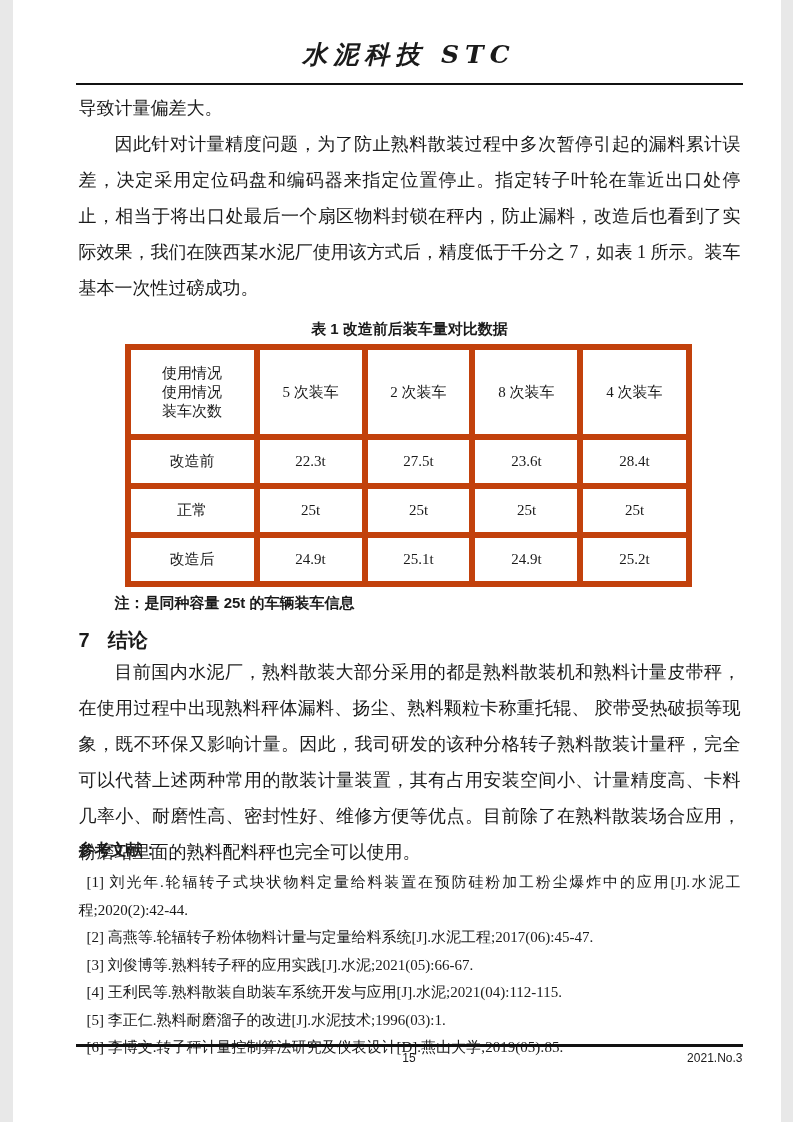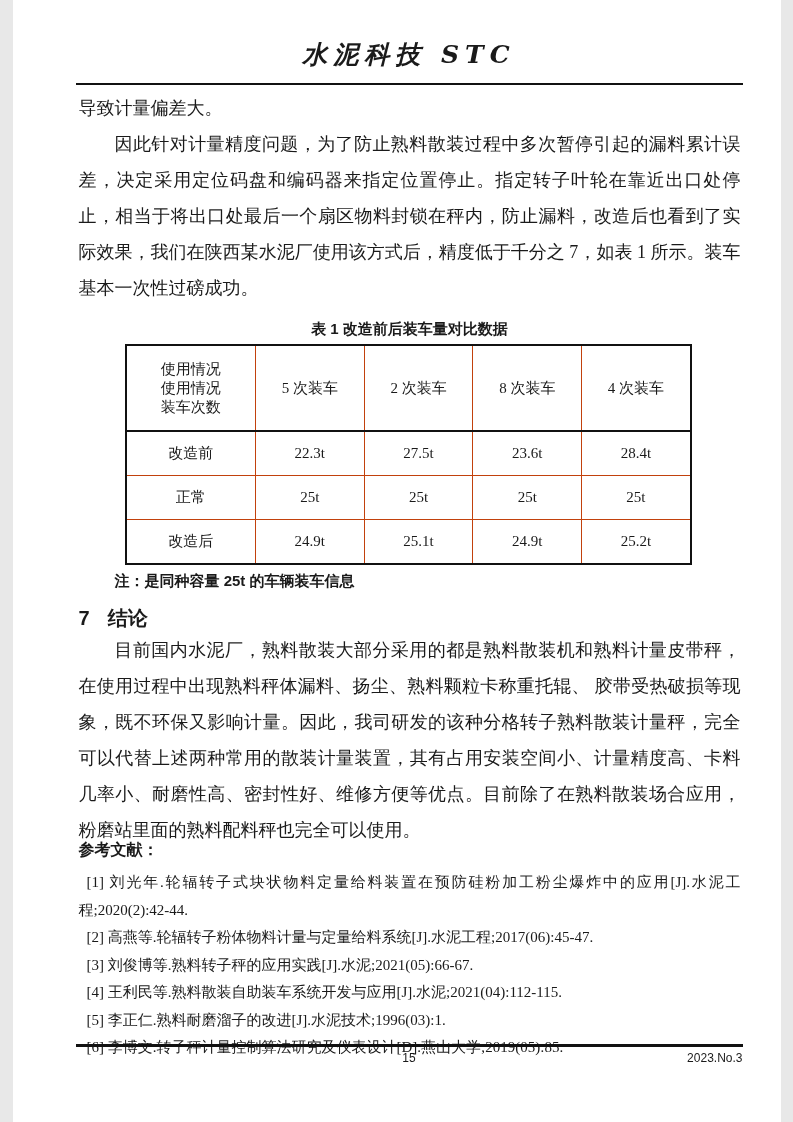--- a/index.html
+++ b/index.html
@@ -43,21 +43,21 @@
     text-align:center; margin-top:12px;
   }
   .data-table {
     border-collapse:collapse;
     width:567px; margin:4px 0 0 46px;
     font-size:15px; line-height:19px;
     text-align:center;
     border:2px solid #111;
   }
   .data-table th, .data-table td {
-    border:1px solid #c2410c;
+    border:6px solid #c2410c;
     font-weight:normal;
     padding:12px;
   }
   .data-table thead th { height:60px; border-bottom:2px solid #111; }
   .data-table tbody td { height:19px; }
   .label-col { width:23%; }
   .val-col { width:19.25%; }
   .header-line { display:block; line-height:19px; }
 
   .table-note {
@@ -173,16 +173,16 @@
     <p class="ref-item">[1] 刘光年.轮辐转子式块状物料定量给料装置在预防硅粉加工粉尘爆炸中的应用[J].水泥工程;2020(2):42-44.</p>
     <p class="ref-item">[2] 高燕等.轮辐转子粉体物料计量与定量给料系统[J].水泥工程;2017(06):45-47.</p>
     <p class="ref-item">[3] 刘俊博等.熟料转子秤的应用实践[J].水泥;2021(05):66-67.</p>
     <p class="ref-item">[4] 王利民等.熟料散装自助装车系统开发与应用[J].水泥;2021(04):112-115.</p>
     <p class="ref-item">[5] 李正仁.熟料耐磨溜子的改进[J].水泥技术;1996(03):1.</p>
     <p class="ref-item">[6] 李博文.转子秤计量控制算法研究及仪表设计[D].燕山大学;2019(05):85.</p>
   </section>
 
   <footer class="doc-footer">
     <span class="page-number">15</span>
-    <span class="issue-number">2023.No.3</span>
+    <span class="issue-number">2021.No.3</span>
   </footer>
 
 </div>
 
 </body></html>

